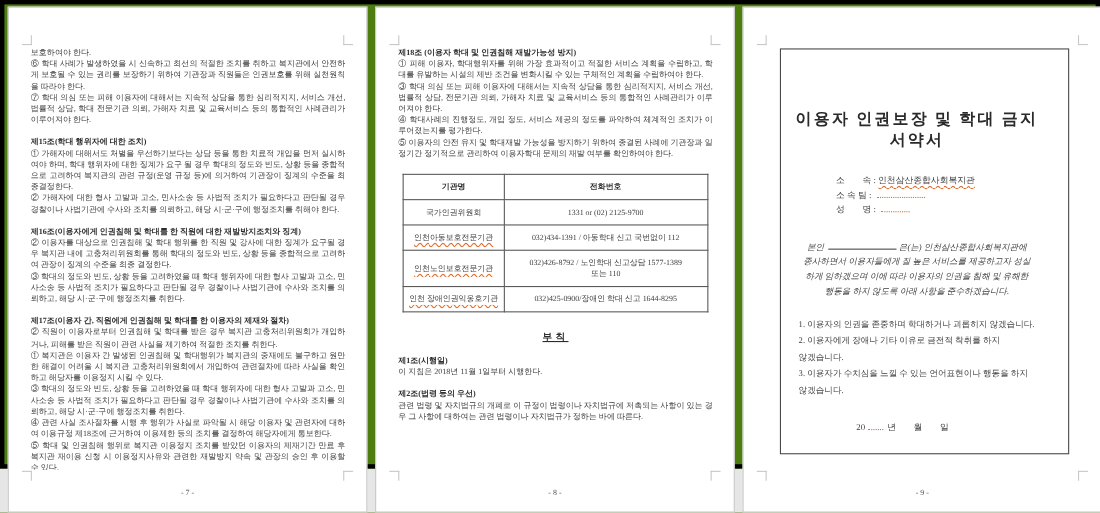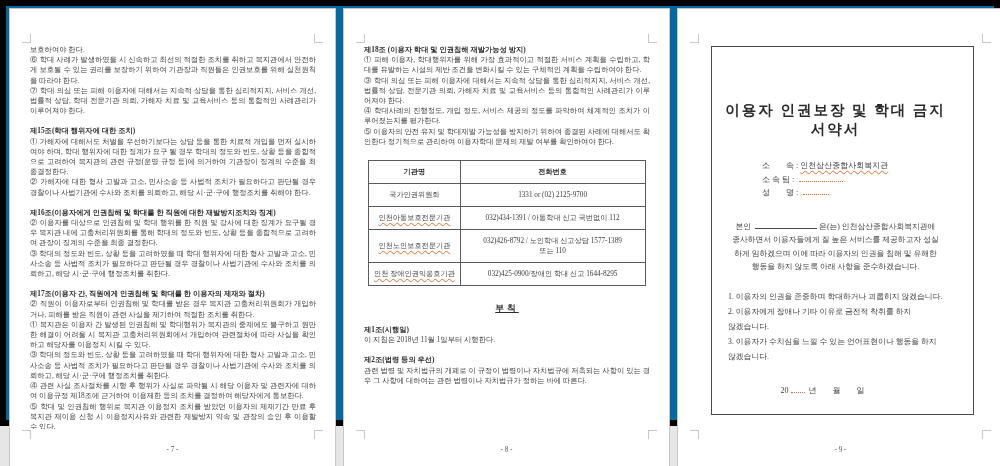--- a/index.html
+++ b/index.html
@@ -1,21 +1,21 @@
 <!DOCTYPE html>
 <html><head>
 <meta charset="utf-8">
 <style>
   * { box-sizing: border-box; margin: 0; padding: 0; }
   html, body { width: 1000px; height: 466px; }
   body { font-family: "Liberation Serif", serif; background: #e6e6e6; }
 
   .viewer {
     position: relative; width: 1000px; height: 426px;
-    background: #0369a1; border: 6px solid #000000;
+    background: #4d7c0f; border: 4px solid #000000;
     display: flex; gap: 7px; padding: 2px 3px;
   }
   .page {
     position: relative; width: 327px; height: 460px; flex: none;
     background: #ffffff; border: 1px solid #c6c6c6; overflow: hidden;
     color: #3c3c3c;
   }
 
   
   .mark { position: absolute; width: 9px; height: 9px; }
@@ -76,21 +76,21 @@
   .flabel { white-space: pre; }
   .blank-dotted {
     display: inline-block; width: 44px; height: 8px;
     border-bottom: 1px dotted #e0702e; vertical-align: baseline; margin-left: 3px;
   }
   .blank-dotted.short { width: 26px; }
   .blank-dotted.tiny { width: 14px; margin: 0 2px; }
 
   .pledge {
     margin: 20px 10px 0 10px; font-size: 7.8px; line-height: 13.5px;
-    text-align: center; word-break: break-all; color: #3c3c3c;
+    text-align: center; word-break: break-all; color: #3c3c3c; font-style: italic;
   }
   .blank-solid {
     display: inline-block; width: 62px; height: 8px;
     border-bottom: 1px solid #4a4a4a; margin: 0 2px; vertical-align: baseline;
   }
   .pledge-items { margin: 15px 0 0 6px; }
   .pledge-item { font-size: 7.8px; line-height: 15px; text-align: left; word-break: keep-all; color: #3c3c3c; }
 
   .date-line { margin: 21px 26px 0 0; text-align: center; font-size: 8px; color: #3c3c3c; }
   .date-units { white-space: pre; }
@@ -132,21 +132,21 @@
   <section class="page">
     <div class="mark tl"></div>
     <div class="mark tr"></div>
     <div class="mark bl"></div>
     <div class="mark br"></div>
     <div class="content">
       <p class="heading" style="margin-top:0">제18조 (이용자 학대 및 인권침해 재발가능성 방지)</p>
       <p class="body-p">① 피해 이용자, 학대행위자를 위해 가장 효과적이고 적절한 서비스 계획을 수립하고, 학대를 유발하는 시설의 제반 조건을 변화시킬 수 있는 구체적인 계획을 수립하여야 한다.</p>
       <p class="body-p">③ 학대 의심 또는 피해 이용자에 대해서는 지속적 상담을 통한 심리적지지, 서비스 개선, 법률적 상담, 전문기관 의뢰, 가해자 치료 및 교육서비스 등의 통합적인 사례관리가 이루어져야 한다.</p>
       <p class="body-p">④ 학대사례의 진행정도, 개입 정도, 서비스 제공의 정도를 파악하여 체계적인 조치가 이루어졌는지를 평가한다.</p>
-      <p class="body-p">⑤ 이용자의 안전 유지 및 학대재발 가능성을 방지하기 위하여 종결된 사례에 대해서도 확인한다 정기적으로 관리하여 이용자학대 문제의 재발 여부를 확인하여야 한다.</p>
+      <p class="body-p">⑤ 이용자의 안전 유지 및 학대재발 가능성을 방지하기 위하여 종결된 사례에 기관장과 일정기간 정기적으로 관리하여 이용자학대 문제의 재발 여부를 확인하여야 한다.</p>
 
       <table class="phone-table">
         <tbody>
             <tr>
           <th class="col-name">기관명</th>
           <th>전화번호</th>
         </tr>
         <tr>
           <td>국가인권위원회</td>
           <td>1331 or (02) 2125-9700</td>

